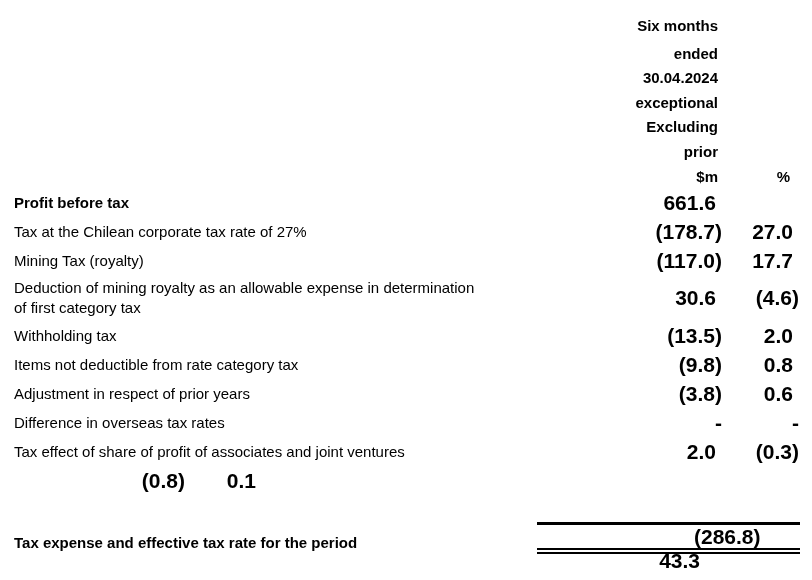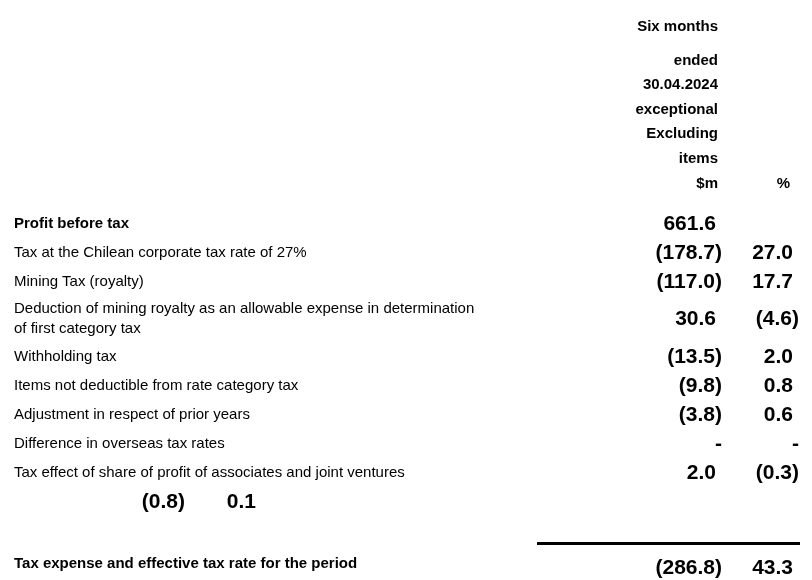--- a/index.html
+++ b/index.html
@@ -17,70 +17,71 @@
   .header-label-spacer { width: 537px; }
   .header-nums { width: 263px; }
   .period-line {
     text-align: right;
     padding-right: 82px;
     font-weight: 700;
     font-size: 15px;
     line-height: 24.5px;
     white-space: nowrap;
   }
-  .period-line.first { margin-bottom: 9px; }
+  .period-line.first { margin-bottom: 3px; }
   .colheads { display: flex; height: 24px; align-items: center; }
 
   
   .m-col { width: 186px; text-align: right; }
   .p-col { width: 77px;  text-align: right; }
   .head  { font-weight: 700; font-size: 15px; }
   .head.m-col { padding-right: 5px; }
   .head.p-col { padding-right: 10px; }
 
   
-  #rows { margin-top: 14px; }
+  #rows { margin-top: 0; }
   .row { display: flex; align-items: center; height: 29px; }
   .row.tall { height: 46px; gap: 24px; }
   .label {
     width: 537px;
     padding-left: 14px;
     font-size: 15px;
     line-height: 20px;
     white-space: pre-line;
   }
   .label.bold { font-weight: 700; }
   .nums { width: 263px; display: flex; align-items: center; align-self: stretch; }
   .num { font-weight: 700; font-size: 21px; }
   .num.plain { padding-right: 7px; }
   .num.paren { padding-right: 1px; }
   .num.dash  { padding-right: 1px; }
 
   
   .row.total { margin-top: 27px; height: 41px; align-items: center; }
   .row.total .nums {
-    height: 52px;
+    height: 32px;
     border-top: 3px solid #000000;
     border-bottom: 6px double #000000;
+    flex-direction: column;
   }
 </style>
 </head>
 <body>
 
 <div class="page">
 
   <div class="header-row">
     <div class="header-label-spacer"></div>
     <div class="header-nums">
       <div class="period-line first">Six months</div>
       <div class="period-line">ended</div>
       <div class="period-line">30.04.2024</div>
       <div class="period-line">exceptional</div>
       <div class="period-line">Excluding</div>
-      <div class="period-line">items</div>
+      <div class="period-line">prior</div>
       <div class="colheads">
         <div class="m-col head">$m</div>
         <div class="p-col head">%</div>
       </div>
     </div>
   </div>
 
   <div id="rows">
   <div class="row">
     <div class="label bold">Profit before tax</div>

